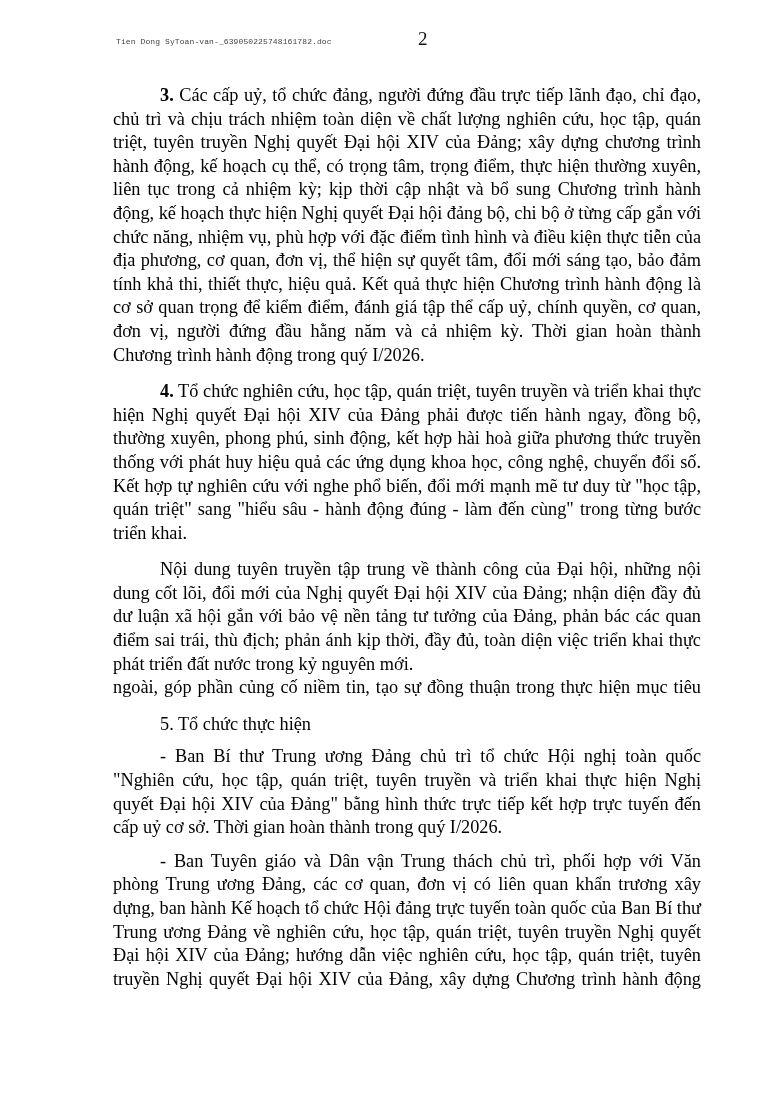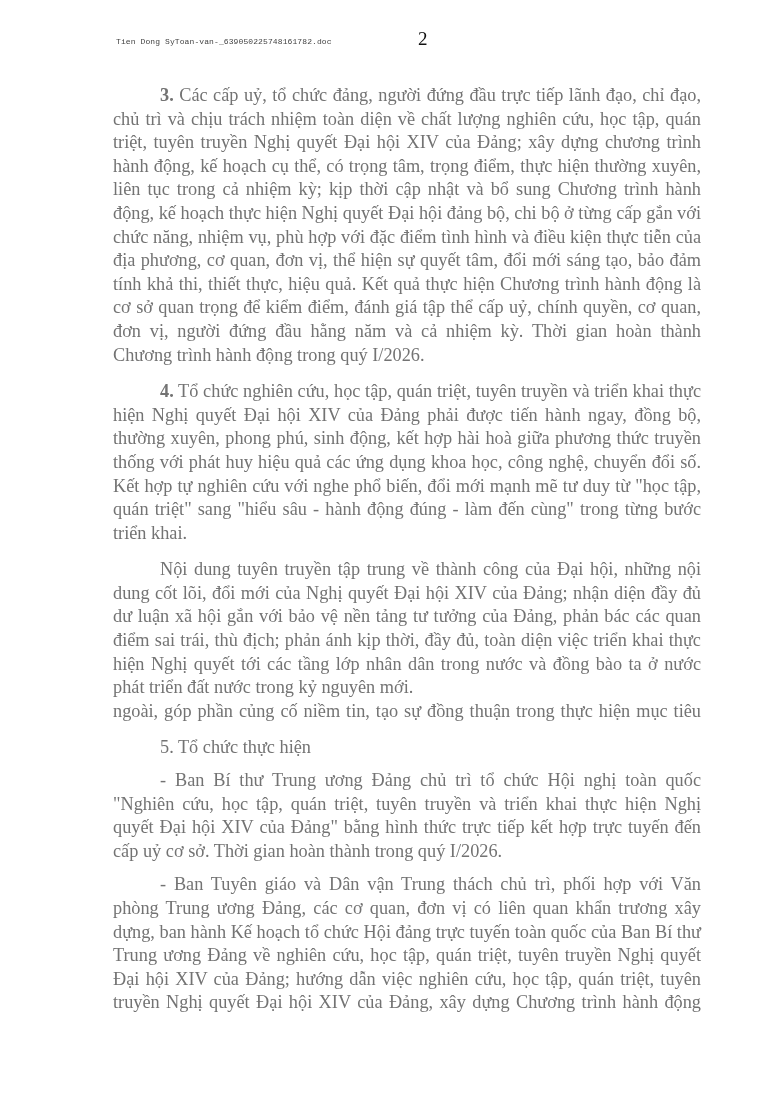--- a/index.html
+++ b/index.html
@@ -11,21 +11,21 @@
     font-size: 8px; color: #444; letter-spacing: 0.1px;
   }
   .hdr-page {
     position: absolute; left: 411px; top: 28px;
     font-family: "Liberation Serif", "DejaVu Serif", serif;
     font-size: 19px; color: #111;
   }
   .body {
     position: absolute; left: 106px; top: 84px; width: 588px;
     font-family: "Liberation Serif", "DejaVu Serif", serif;
-    font-size: 18.3px; color: #737373;
+    font-size: 18.3px; color: #000000;
   }
   .para { margin: 0; }
   .line {
     display: block; height: 23.6px; line-height: 23.6px;
     white-space: nowrap; text-align: justify; text-align-last: justify;
   }
   .line.last { text-align-last: left; }
   .line.first { padding-left: 47px; }
   .gap { height: 13px; }
   b { font-weight: bold; }
@@ -62,21 +62,20 @@
         <span class="line"><span>Kết hợp tự nghiên cứu với nghe phổ biến, đổi mới mạnh mẽ tư duy từ "học tập,</span></span>
         <span class="line"><span>quán triệt" sang "hiểu sâu - hành động đúng - làm đến cùng" trong từng bước</span></span>
         <span class="line last"><span>triển khai.</span></span>
       </div>
     <div class="gap"></div>
     <div class="para" id="p4b">
         <span class="line first"><span>Nội dung tuyên truyền tập trung về thành công của Đại hội, những nội</span></span>
         <span class="line"><span>dung cốt lõi, đổi mới của Nghị quyết Đại hội XIV của Đảng; nhận diện đầy đủ</span></span>
         <span class="line"><span>dư luận xã hội gắn với bảo vệ nền tảng tư tưởng của Đảng, phản bác các quan</span></span>
         <span class="line"><span>điểm sai trái, thù địch; phản ánh kịp thời, đầy đủ, toàn diện việc triển khai thực</span></span>
-        <span class="line"><span>hiện Nghị quyết tới các tầng lớp nhân dân trong nước và đồng bào ta ở nước</span></span>
         <span class="line last"><span>phát triển đất nước trong kỷ nguyên mới.</span></span>
         <span class="line"><span>ngoài, góp phần củng cố niềm tin, tạo sự đồng thuận trong thực hiện mục tiêu</span></span>
       </div>
     <div class="gap"></div>
     <div class="heading">5. Tổ chức thực hiện</div>
     <div class="gap" style="height:9px"></div>
     <div class="para" id="s5i0">
         <span class="line first"><span>- Ban Bí thư Trung ương Đảng chủ trì tổ chức Hội nghị toàn quốc</span></span>
         <span class="line"><span>"Nghiên cứu, học tập, quán triệt, tuyên truyền và triển khai thực hiện Nghị</span></span>
         <span class="line"><span>quyết Đại hội XIV của Đảng" bằng hình thức trực tiếp kết hợp trực tuyến đến</span></span>

